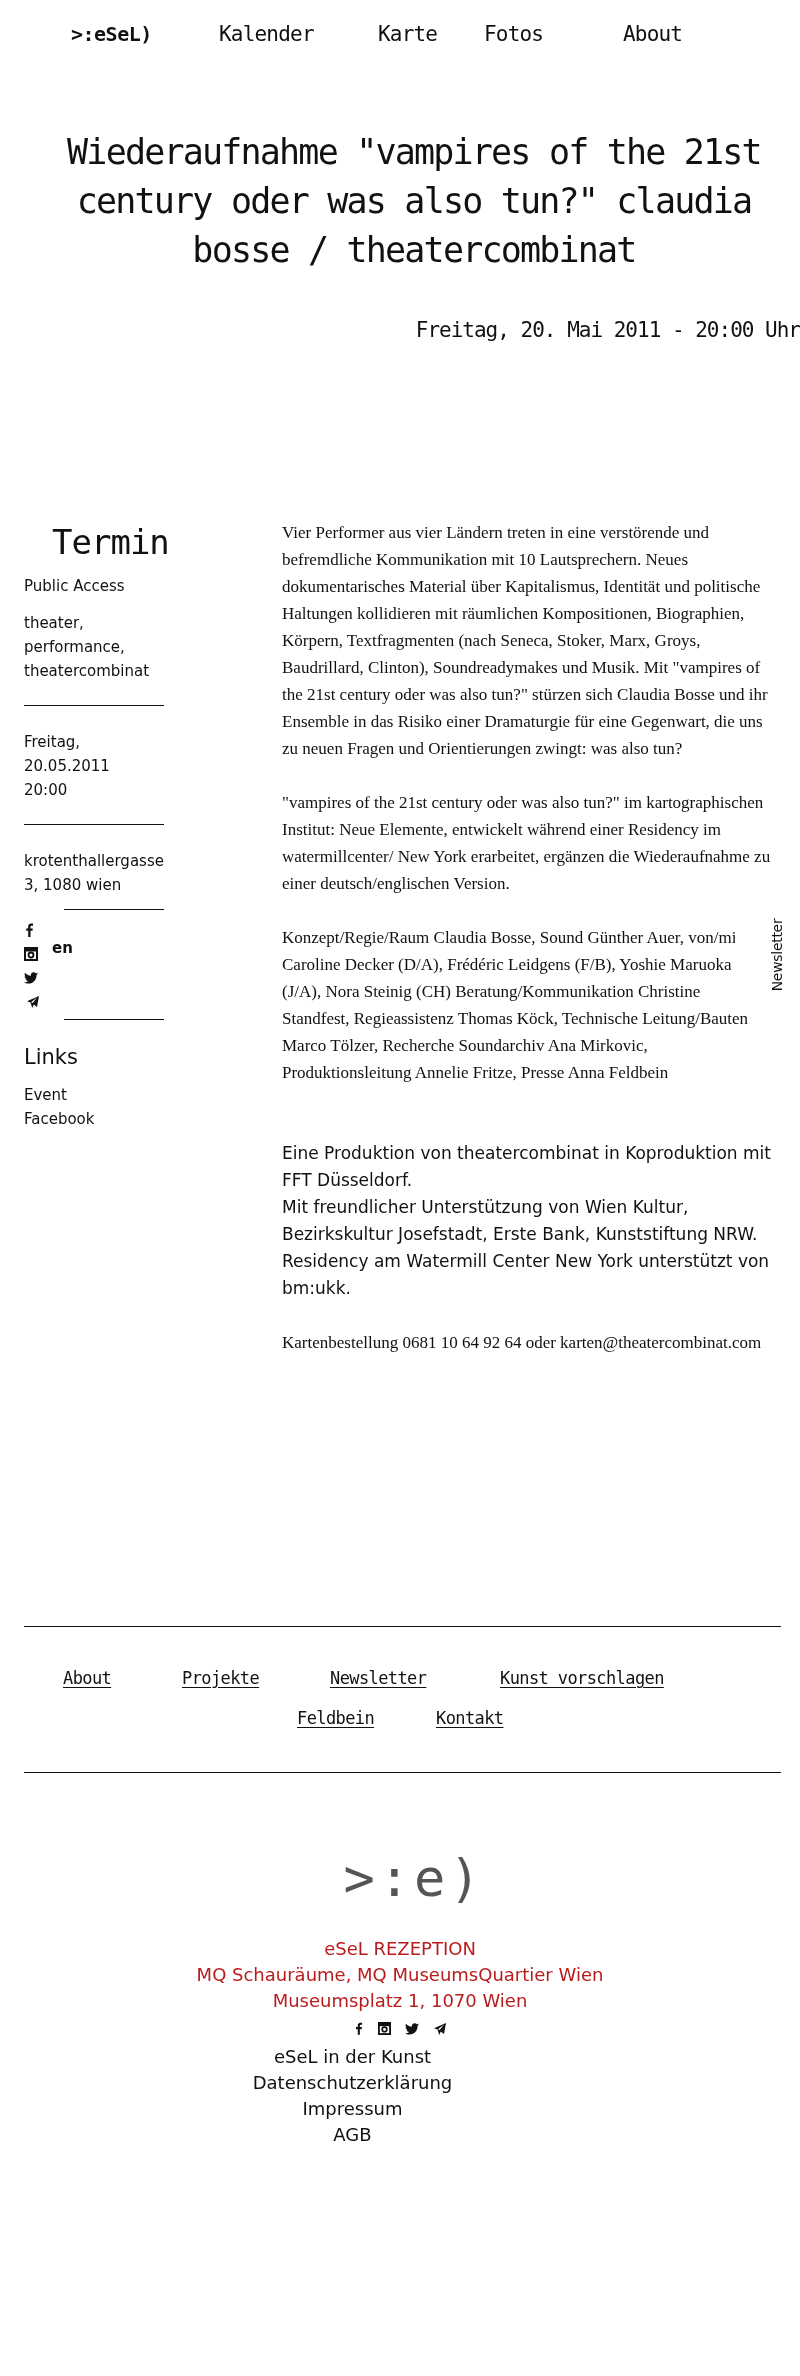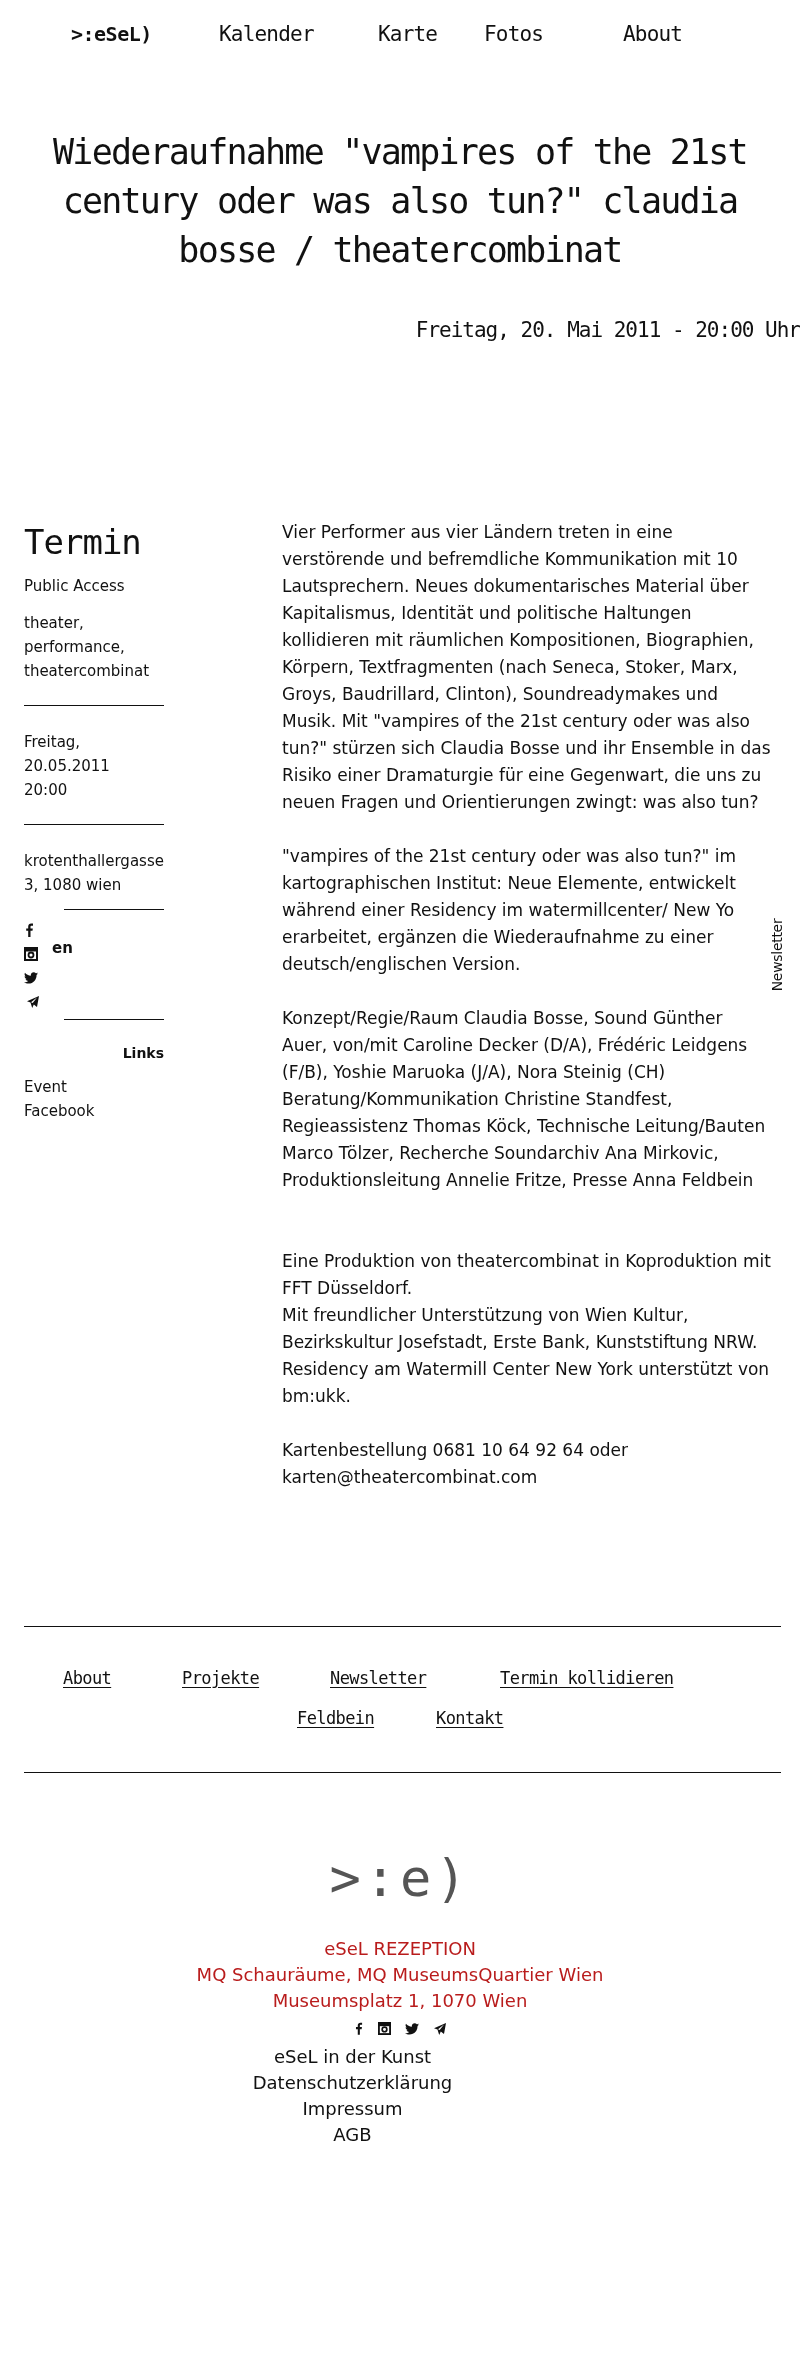--- a/index.html
+++ b/index.html
@@ -1,20 +1,20 @@
 <!DOCTYPE html>
 <html><head>
   <meta charset="utf-8">
   <style>
     * { box-sizing: border-box; margin: 0; padding: 0; }
     html, body { width: 800px; background: #ffffff; color: #111111; }
     body { position: relative; height: 2376px; overflow: hidden;
            font-family: "DejaVu Sans", sans-serif; }
     a { color: inherit; text-decoration: none; }
-    .mono { font-family: "DejaVu Sans Mono", monospace; }
+    .mono { font-family: "DejaVu Sans Mono", monospace; padding-left: 28px; }
 
     
     .topnav { position: absolute; top: 22px; left: 0; width: 800px; height: 30px; }
     .topnav .logo { position: absolute; left: 71px; top: 0; font-size: 20px; font-weight: bold; letter-spacing: -0.5px; }
     .topnav .nav-item { position: absolute; top: 0; font-size: 21px; font-stretch: condensed; letter-spacing: -0.8px; }
 
     
     .title { position: absolute; top: 128px; left: 30px; width: 740px; text-align: center;
              font-size: 35px; line-height: 49px; letter-spacing: -1.8px; }
     .date-line { position: absolute; top: 318px; left: 0; width: 800px; text-align: right;
@@ -25,27 +25,27 @@
     .sb-heading { font-size: 34px; letter-spacing: -1px; line-height: 48px; }
     .sb-text { font-size: 15px; line-height: 24px; }
     .sb-cat { margin-top: 8px; }
     .sb-tags { margin-top: 13px; }
     .hr { height: 0; border-top: 1.5px solid #111; width: 140px; }
     .sb-share { position: relative; height: 112px; }
     .sb-share .icons { position: absolute; left: 0; top: 14px; width: 20px; }
     .sb-share .icons span { display: block; height: 24px; font-size: 14px; }
     .sb-share .hr-short { position: absolute; left: 40px; width: 100px; border-top: 1.5px solid #111; }
     .sb-share .lang { position: absolute; left: 28px; top: 30px; font-size: 15px; font-weight: bold; }
-    .sb-links-title { font-size: 14px; font-weight: bold; margin-top: 24px; text-align: right; }
+    .sb-links-title { font-size: 21px; font-weight: normal; margin-top: 24px; }
     .sb-link { font-size: 15px; line-height: 24px; display: block; }
 
     
     .content { position: absolute; left: 282px; top: 519px; width: 490px;
                font-size: 17px; line-height: 27px; color: #111; }
-    .content p { margin-bottom: 27px; }
+    .content p { margin-bottom: 27px; font-family: Liberation Serif, serif; }
 
     
     .newsletter-tab { position: absolute; left: 735px; top: 895px; width: 65px; height: 118px; background: #fff; }
     .newsletter-tab span { position: absolute; left: 42px; top: 60px; transform: translate(-50%,-50%) rotate(-90deg);
                            font-size: 14px; white-space: nowrap; letter-spacing: -0.3px; }
 
     
     .footer-rule { position: absolute; left: 24px; width: 757px; border-top: 1.5px solid #111; }
     .footer-nav a { position: absolute; font-size: 17px; text-decoration: underline; letter-spacing: -0.6px;
                     text-underline-offset: 3px; }
@@ -141,21 +141,21 @@
 
 <div class="newsletter-tab">
   <span>Newsletter</span>
 </div>
 
 <div class="footer-rule" style="top:1626px"></div>
 <nav class="footer-nav mono">
   <a style="left:63px; top:1668px" href="#">About</a>
   <a style="left:182px; top:1668px" href="#">Projekte</a>
   <a style="left:330px; top:1668px" href="#">Newsletter</a>
-  <a style="left:500px; top:1668px" href="#">Termin kollidieren</a>
+  <a style="left:500px; top:1668px" href="#">Kunst vorschlagen</a>
   <a style="left:297px; top:1708px" href="#">Feldbein</a>
   <a style="left:436px; top:1708px" href="#">Kontakt</a>
 </nav>
 <div class="footer-rule" style="top:1772px"></div>
 
 <div class="footer-logo mono">&gt;:e)</div>
 <div class="footer-addr">
   <div>eSeL REZEPTION</div>
   <div>MQ Schauräume, MQ MuseumsQuartier Wien</div>
   <div>Museumsplatz 1, 1070 Wien</div>

